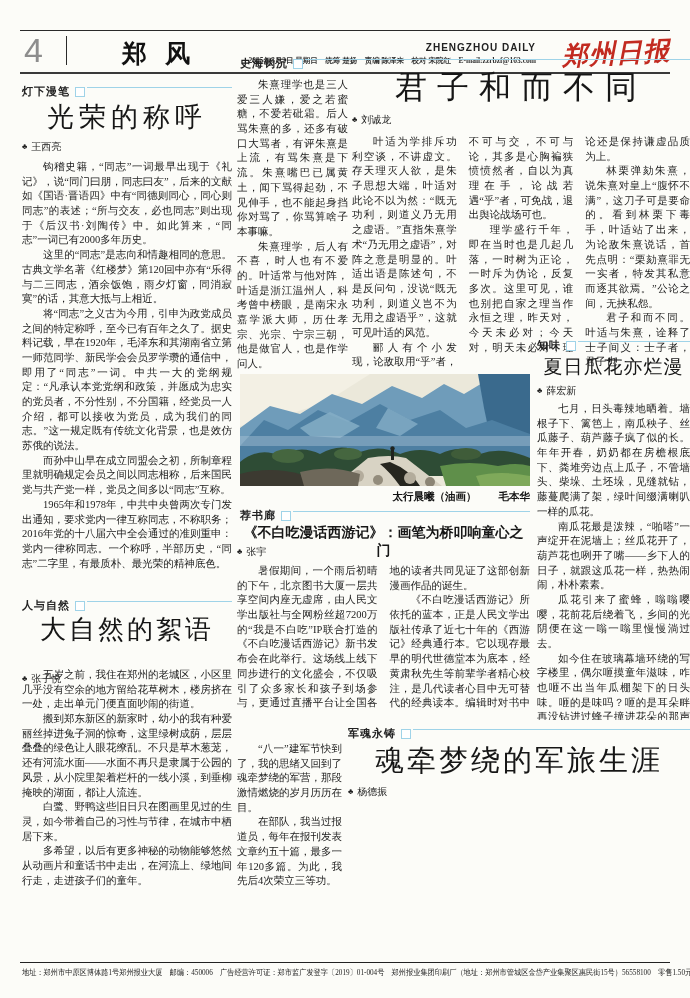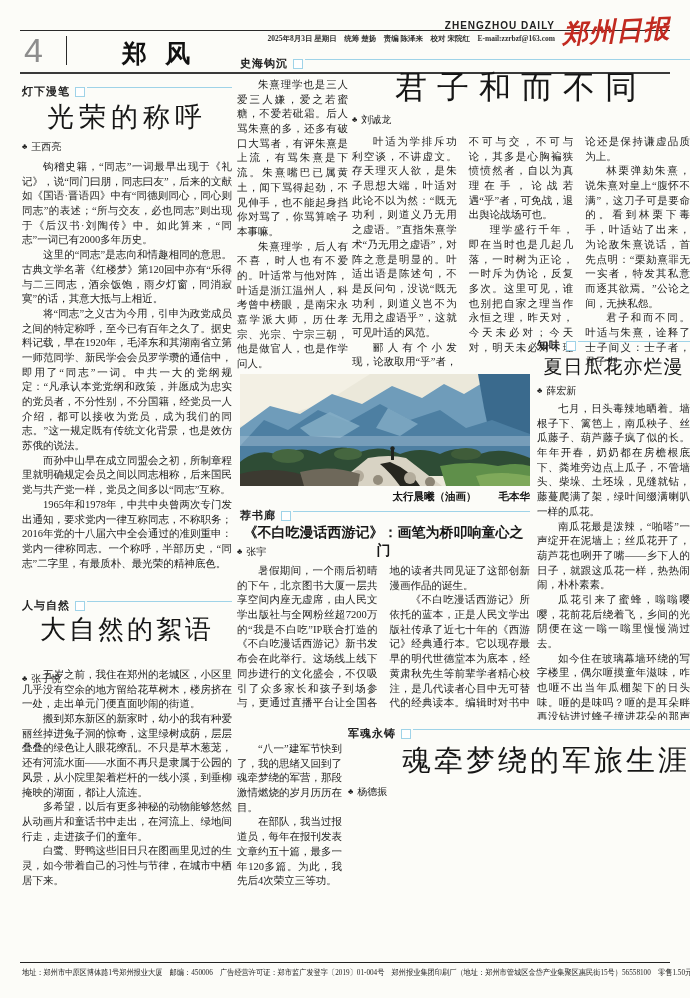--- a/index.html
+++ b/index.html
@@ -4,21 +4,21 @@
 <style>
   html,body{margin:0;padding:0;background:#e9e9e6;}
   #page{position:relative;width:690px;height:998px;margin:0 auto;background:#fcfcf8;
         font-family:"Liberation Serif","DejaVu Serif",serif;color:#1c1c1c;overflow:hidden;}
   
   .rule-top{position:absolute;left:20px;right:20px;top:30px;border-top:1px solid #2a2a2a;}
   .page-num{position:absolute;left:24px;top:33px;font-size:34px;line-height:34px;color:#8d8d8d;
             font-family:"Liberation Sans","DejaVu Sans",sans-serif;}
   .hdr-divider{position:absolute;left:66px;top:36px;height:29px;border-left:1px solid #2a2a2a;}
   .section-name{position:absolute;left:82px;top:37px;font-size:25px;font-weight:bold;letter-spacing:6px;color:#111;margin-left:40px;}
-  .hdr-right{position:absolute;right:20px;top:17px;display:flex;align-items:center;gap:7px;}
+  .hdr-right{position:absolute;right:20px;top:39px;display:flex;align-items:center;gap:26px;}
   .mast-col{display:flex;flex-direction:column;align-items:flex-end;gap:3px;}
   .mast-en{font-size:10px;font-weight:bold;letter-spacing:1px;color:#222;
            font-family:"Liberation Sans","DejaVu Sans",sans-serif;}
   .date-line{font-size:7.5px;color:#333;white-space:nowrap;font-weight:bold;}
   .mast-logo{font-size:26px;line-height:30px;color:#c22a20;font-weight:bold;font-style:italic;
              transform:rotate(-3deg);letter-spacing:1px;}
   .rule-mid{position:absolute;left:20px;right:20px;top:72px;border-top:2px solid #3a3a3a;}
   
   .seclabel{position:absolute;display:flex;align-items:flex-start;gap:5px;height:14px;}
   .seclabel .lt{font-size:11px;font-weight:bold;white-space:nowrap;letter-spacing:1px;color:#222;}
@@ -51,21 +51,21 @@
   #melon-label{left:537px;top:338px;width:153px;}
   #melon-title{left:537px;top:354px;width:153px;font-size:19px;letter-spacing:1px;}
   #melon-author{left:537px;top:384px;width:153px;}
   #melon-body{left:537px;top:402px;width:153px;height:318px;}
   #book-label{left:240px;top:508px;width:290px;}
   #book-title{left:237px;top:524px;width:293px;font-size:14px;font-weight:bold;letter-spacing:0;}
   #book-author{left:237px;top:545px;width:293px;}
   #book-body{left:237px;top:564px;width:293px;height:158px;}
   #army-intro{left:237px;top:742px;width:105px;height:216px;}
   #army-label{left:348px;top:726px;width:342px;}
-  #army-title{left:348px;top:741px;width:342px;font-size:29px;letter-spacing:3px;text-align:right;}
+  #army-title{left:348px;top:741px;width:342px;font-size:29px;letter-spacing:3px;}
   #army-author{left:348px;top:785px;width:342px;}
   #army-body{left:348px;top:806px;width:342px;height:152px;}
   #nature-label{left:22px;top:598px;width:210px;}
   #nature-title{left:22px;top:612px;width:210px;font-size:26px;letter-spacing:3px;}
   #nature-author{left:22px;top:650px;width:210px;margin-top:22px;}
   #nature-body{left:22px;top:668px;width:210px;height:290px;}
   
   #footer-rule{position:absolute;left:20px;right:20px;top:962px;border-top:1.5px solid #222;}
   #footer-text{position:absolute;left:22px;top:967px;width:700px;font-size:8px;color:#222;
                white-space:nowrap;transform:scaleX(0.9);transform-origin:left top;}
@@ -190,22 +190,22 @@
     <span class="lt">人与自然</span>
     <span class="deco"></span>
   </div>
   <h2 class="a-title" id="nature-title">大自然的絮语</h2>
   <div class="a-author" id="nature-author">
     <span class="mk">♣</span><span>张子悦</span>
   </div>
   <div class="a-body" id="nature-body">
     <p>五岁之前，我住在郑州的老城区，小区里几乎没有空余的地方留给花草树木，楼房挤在一处，走出单元门便直面吵闹的街道。</p>
     <p>搬到郑东新区的新家时，幼小的我有种爱丽丝掉进兔子洞的惊奇，这里绿树成荫，层层叠叠的绿色让人眼花缭乱。不只是草木葱茏，还有河流水面——水面不再只是隶属于公园的风景，从小院里架着栏杆的一线小溪，到垂柳掩映的湖面，都让人流连。</p>
+    <p>白鹭、野鸭这些旧日只在图画里见过的生灵，如今带着自己的习性与节律，在城市中栖居下来。</p>
     <p>多希望，以后有更多神秘的动物能够悠然从动画片和童话书中走出，在河流上、绿地间行走，走进孩子们的童年。</p>
-    <p>白鹭、野鸭这些旧日只在图画里见过的生灵，如今带着自己的习性与节律，在城市中栖居下来。</p>
   </div>
 
   <div class="a-body" id="army-intro">
     <p>“八一”建军节快到了，我的思绪又回到了魂牵梦绕的军营，那段激情燃烧的岁月历历在目。</p>
     <p>在部队，我当过报道员，每年在报刊发表文章约五十篇，最多一年120多篇。为此，我先后4次荣立三等功。</p>
   </div>
   <div class="seclabel" id="army-label">
     <span class="lt">军魂永铸</span>
     <span class="deco"></span>
   </div>

